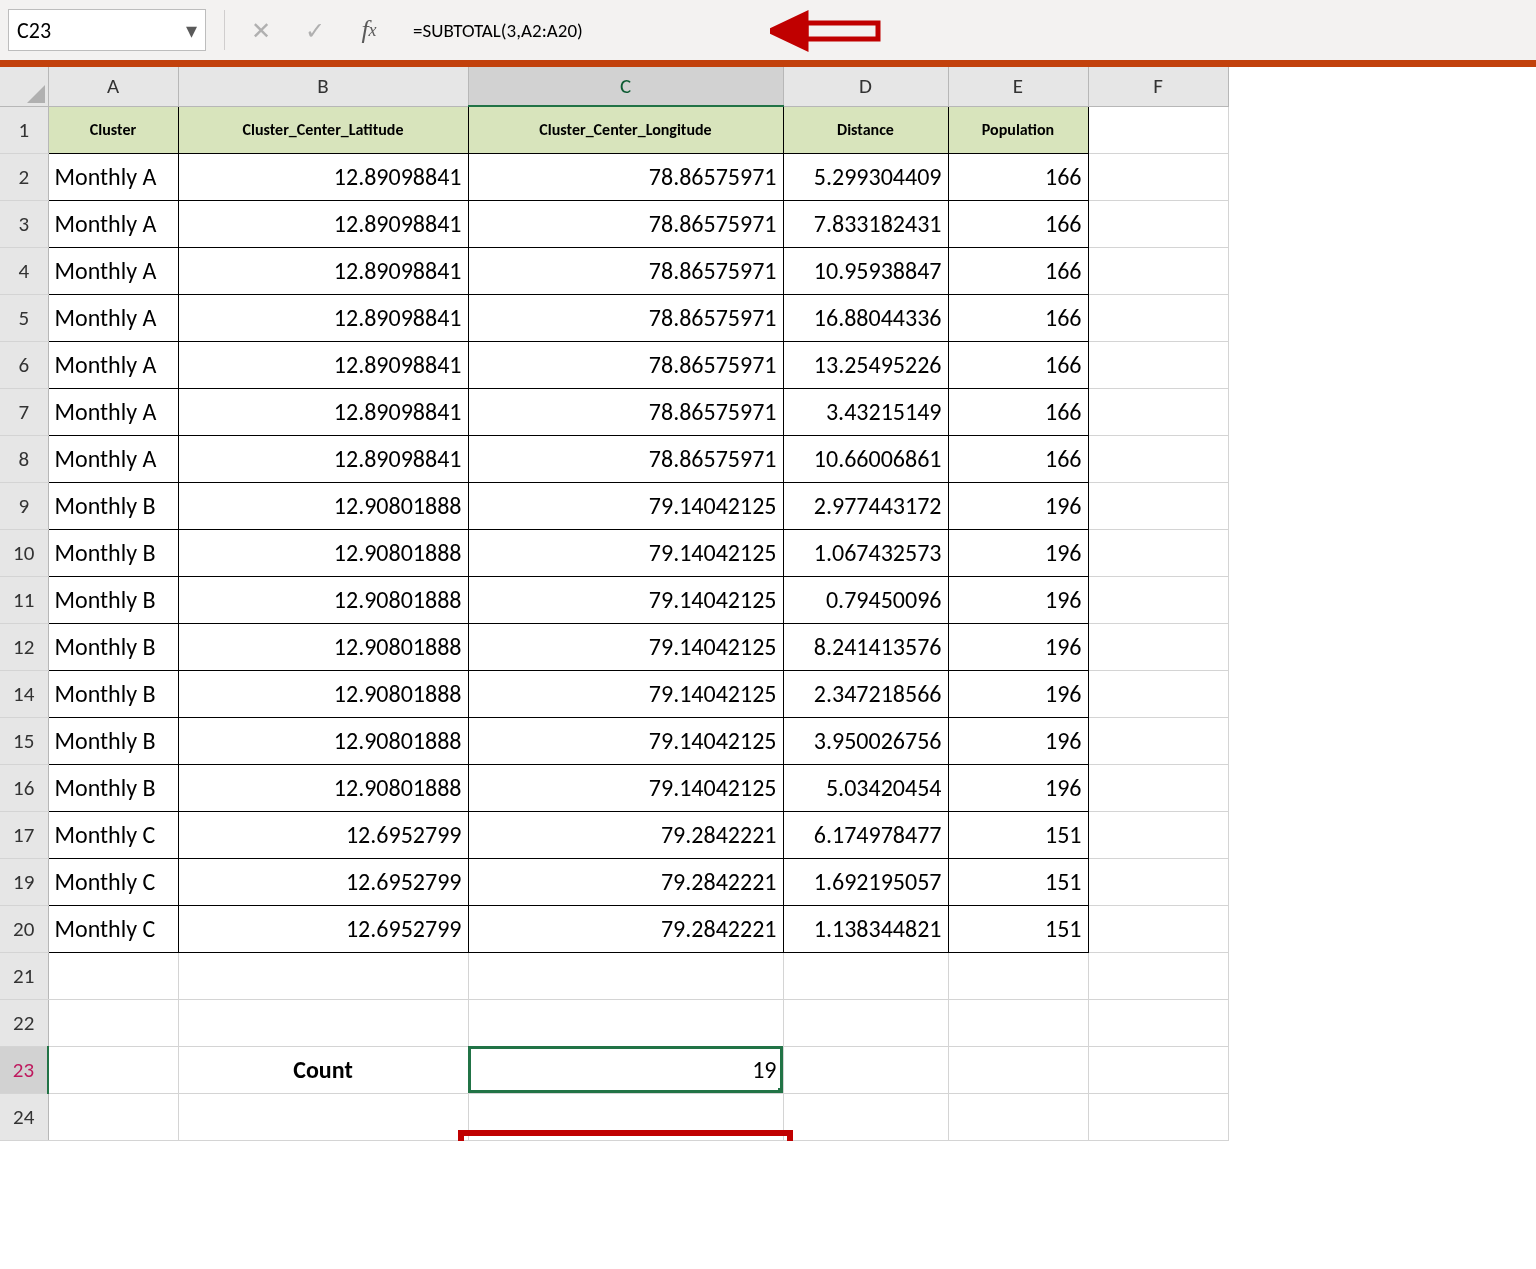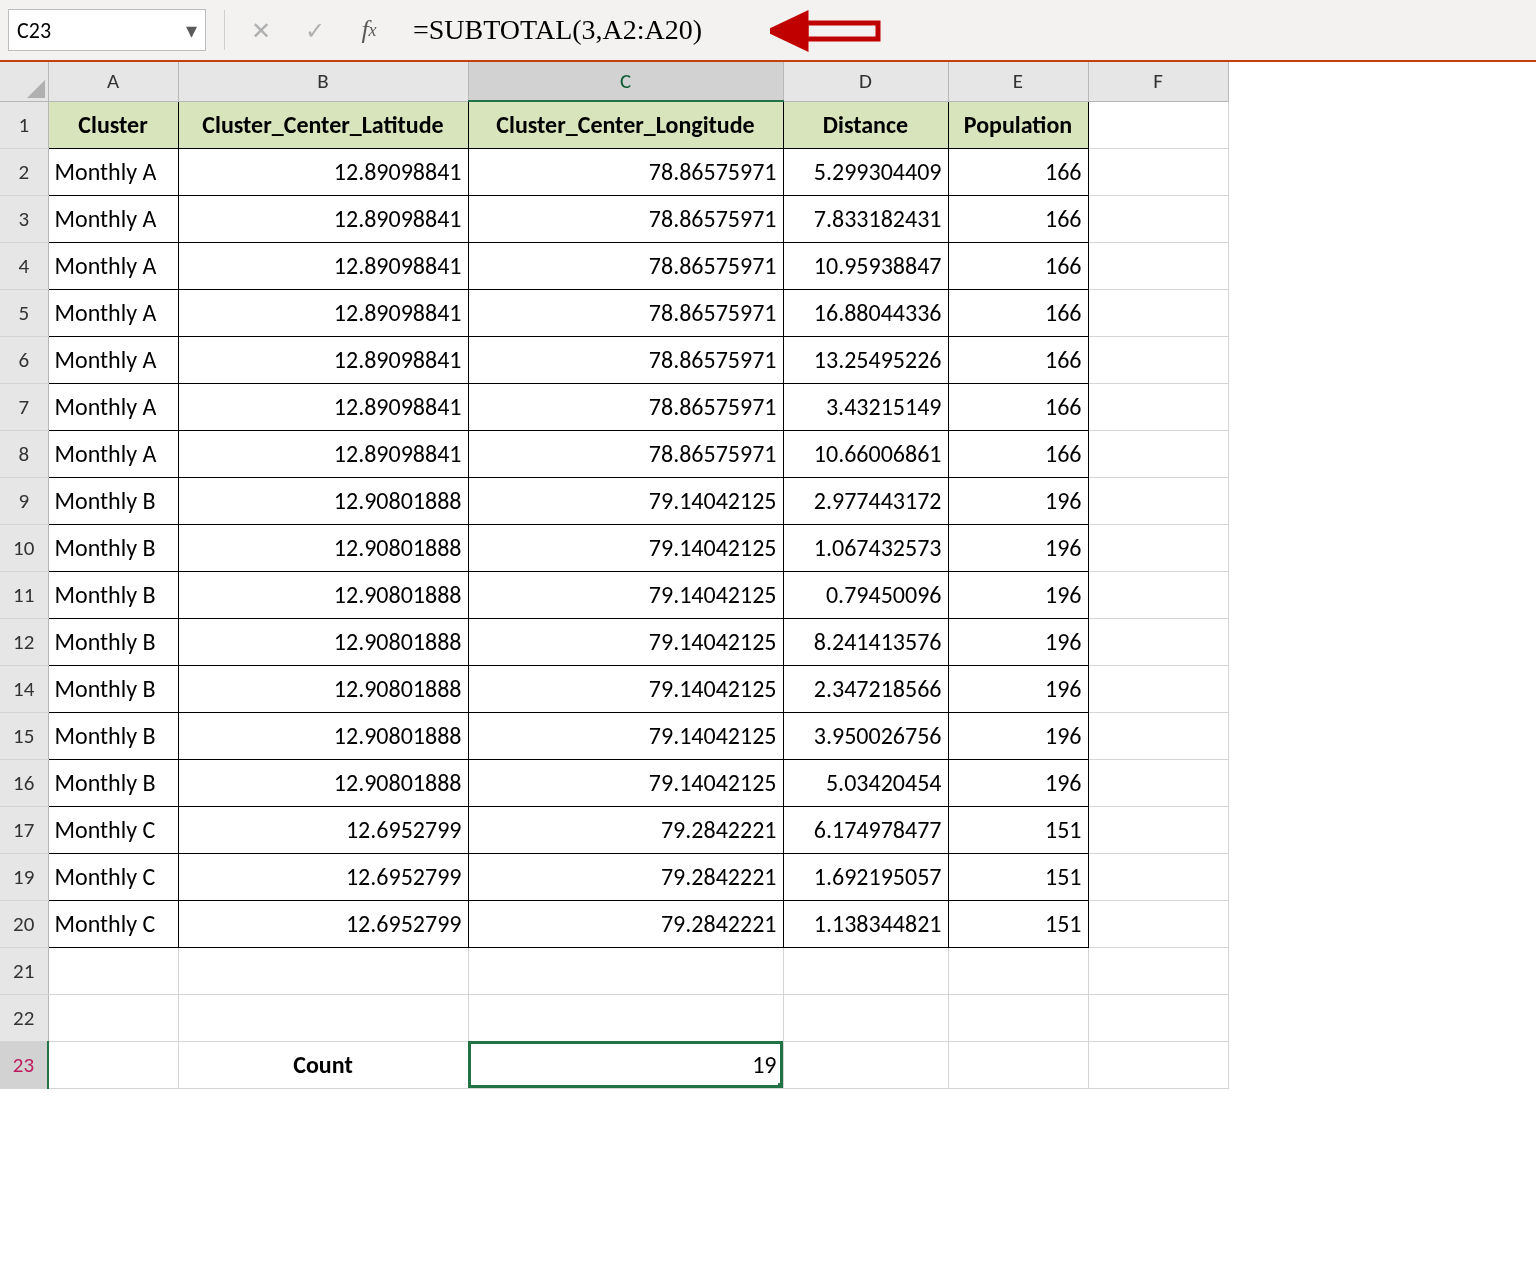--- a/index.html
+++ b/index.html
@@ -8,21 +8,21 @@
     font-family: Calibri, "Segoe UI", Arial, sans-serif;
     background: #ffffff;
     color: #000;
     font-size: 22px;
   }
   .formula-bar {
     display: flex;
     align-items: center;
     height: 60px;
     background: #f3f2f1;
-    border-bottom: 2px solid #c2410c;
+    border-bottom: 7px solid #c2410c;
     padding: 0 8px;
     gap: 18px;
     position: relative;
   }
   .name-box {
     width: 180px;
     height: 40px;
     background: #ffffff;
     border: 1px solid #bdbdbd;
     display: flex;
@@ -49,24 +49,23 @@
     font-size: 24px;
   }
   .fb-btn.fx {
     font-style: italic;
     font-family: "Times New Roman", serif;
     color: #5a5a5a;
     font-size: 26px;
   }
   .formula-input {
     flex: 0 0 auto;
-    font-size: 28px;
+    font-size: 19px;
     color: #000;
     padding-left: 8px;
-    font-family: Liberation Serif, serif;
   }
   .arrow-annot {
     position: absolute;
     left: 770px;
     top: 8px;
   }
   .arrow-annot svg { display:block; }
 
   .sheet {
     position: relative;
@@ -135,21 +134,21 @@
   }
   
   td.data {
     border: 1px solid #000;
   }
   td.header-cell {
     background: #d8e4bc; 
     border: 1px solid #000;
     text-align: center;
     font-weight: bold;
-    font-size: 24px;
+    font-size: 16px;
   }
   .txt-l { text-align: left; }
   .txt-r { text-align: right; }
   .bold { font-weight: bold; text-align: center; }
 
   
   .sel-cell {
     outline: 3px solid #217346;
     outline-offset: -3px;
     position: relative;
@@ -415,17 +414,26 @@
   <tr>
     <th class="row-h sel">23</th>
     <td class="cell"></td>
     <td class="cell txt-l bold">Count</td>
     <td class="cell txt-r sel-cell" id="cell-C23">19</td>
     <td class="cell"></td>
     <td class="cell"></td>
     <td class="cell"></td>
   </tr>
 
+  <tr>
+    <th class="row-h">24</th>
+    <td class="cell"></td>
+    <td class="cell"></td>
+    <td class="cell"></td>
+    <td class="cell"></td>
+    <td class="cell"></td>
+    <td class="cell"></td>
+  </tr>
 </tbody>
     </table>
 
 <div class="red-box" id="red-box" style="left: 458px; top: 1063px; width: 323px; height: 55px;"></div>
 </div>
 
 </body></html>

